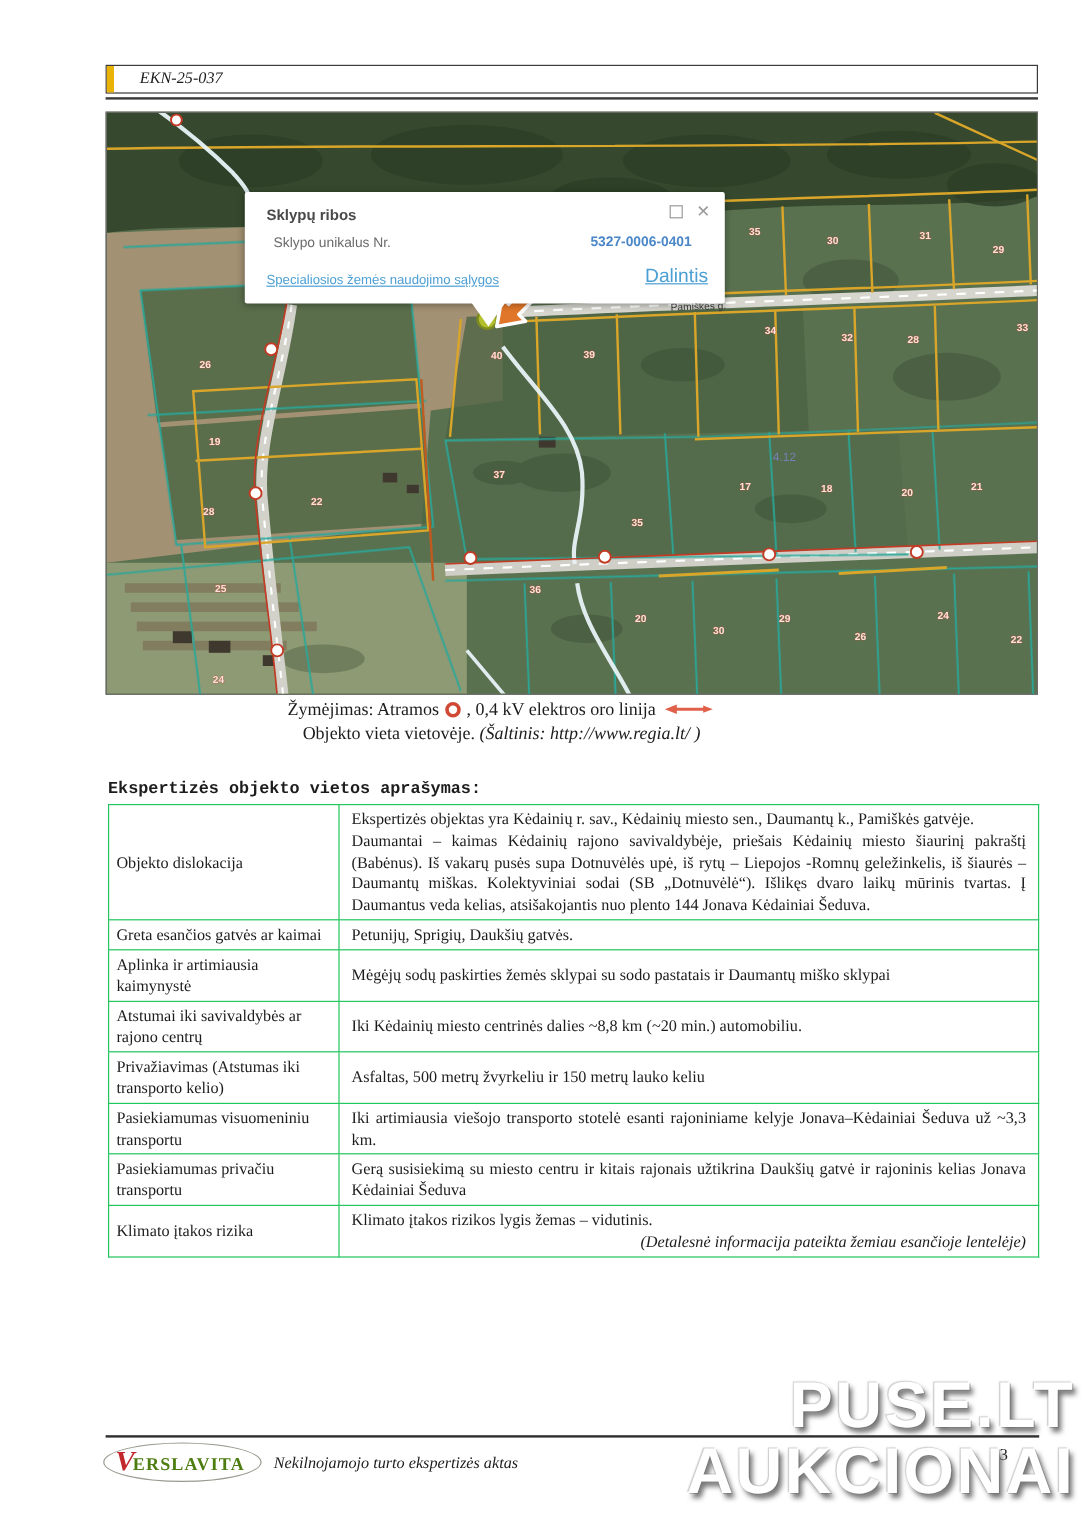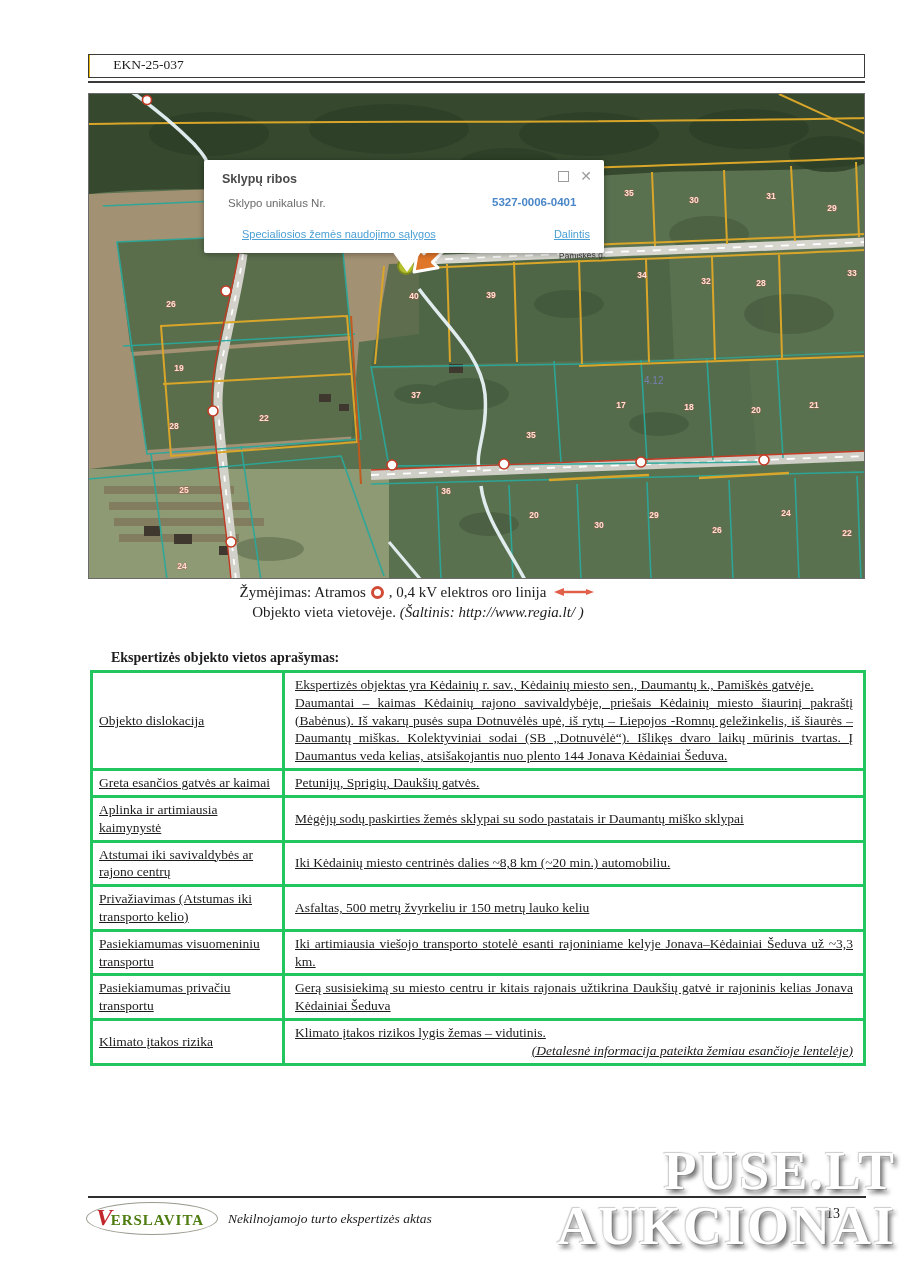--- a/index.html
+++ b/index.html
@@ -7,84 +7,84 @@
   body {
     width:906px; height:1280px; position:relative; overflow:hidden;
     font-family:"Liberation Serif", serif; color:#1c1c1c;
   }
   .abs { position:absolute; }
 
   
   .hdr { left:88px; top:54px; width:777px; height:24px;
          border:1px solid #3a3a3a; display:flex; align-items:stretch; font-size:13.5px; }
   .hdr-left  { flex:1; padding:2px 8px; }
-  .hdr-right { width:118px; border-left:1px solid #eab308; text-align:center; padding-top:2px; }
+  .hdr-right { width:118px; border-left:6px solid #eab308; text-align:center; padding-top:2px;font-style:italic; }
   .hdr-rule  { left:88px; top:81px; width:777px; height:2px; background:#3a3a3a; }
 
   
   .map-wrap { left:88px; top:93px; width:777px; height:486px;
               border:1px solid #6b6b6b; background:#5a7150; overflow:hidden; }
   .map-wrap svg { display:block; }
 
   
   .popup { position:absolute; left:115px; top:66px; width:400px; height:93px;
            background:#fff; border-radius:2px; box-shadow:0 1px 6px rgba(0,0,0,.35);
            font-family:"Liberation Sans", sans-serif; z-index:4;padding-left:44px; }
   .popup-title { position:absolute; left:18px; top:12px; font-size:12.5px; font-weight:bold; color:#4a4a4a; }
   .popup-icons { position:absolute; right:12px; top:9px; display:flex; gap:11px; align-items:center; }
   .icon-max { width:11px; height:11px; border:1.5px solid #9b9b9b; display:inline-block; }
   .icon-close { color:#9b9b9b; font-size:14px; line-height:1; cursor:default; }
   .popup-label { position:absolute; left:24px; top:37px; font-size:11.5px; color:#6b6b6b; }
   .popup-value { position:absolute; left:288px; top:36px; font-size:11.5px; font-weight:bold; color:#4a86c8; }
   .popup-link1 { position:absolute; left:18px; bottom:13px; font-size:11px;
-                 color:#4b9fd4; text-decoration:underline;margin-left:20px; }
-  .popup-link2 { position:absolute; right:14px; bottom:13px; font-size:11px;
+                 color:#4b9fd4; text-decoration:underline; }
+  .popup-link2 { position:absolute; right:14px; bottom:13px; font-size:16px;
                  color:#4b9fd4; text-decoration:underline; }
   .popup-tail { position:absolute; left:188px; bottom:-19px; width:0; height:0;
                 border-left:15px solid transparent; border-right:15px solid transparent;
                 border-top:21px solid #fff; }
 
   
   text.parcel-num { font-family:"Liberation Sans",sans-serif; font-size:8.5px; font-weight:bold;
                     fill:#ffe3da; stroke:#b5543f; stroke-width:.55; paint-order:stroke;
                     text-anchor:middle; }
   text.road-name  { font-family:"Liberation Sans",sans-serif; font-size:8.5px; fill:#3a3a3a; }
   text.area-num   { font-family:"Liberation Sans",sans-serif; font-size:10px; fill:#7b87cc; opacity:.8; }
 
   
   .caption { left:0; top:583px; width:836px; text-align:center; font-size:15px; line-height:1.3; }
   .legend-circle { display:inline-block; width:13px; height:13px; border:3px solid #d14a35;
                    border-radius:50%; vertical-align:-2px; margin:0 5px; }
   .legend-line { vertical-align:-1px; margin-left:6px; }
   .caption .src { font-style:italic; }
 
   
-  .section-h { left:111px; top:650px; font-size:14px; font-weight:bold; }
+  .section-h { left:90px; top:650px; font-size:14px; font-weight:bold;font-family:Liberation Mono, monospace; }
   table.desc { position:absolute; left:90px; top:670px; width:776px;
                border-collapse:collapse; font-size:13.5px; line-height:1.32; }
-  table.desc td { border:3px solid #22c55e; vertical-align:middle;text-decoration:underline; }
+  table.desc td { border:1px solid #22c55e; vertical-align:middle; }
   td.lbl { width:192px; padding:3px 6px; }
   td.val { padding:3px 10px; text-align:justify; }
   td.val p { margin:0; }
   td.val p.it { font-style:italic; text-align:right; }
 
   
   .footer-rule { left:88px; top:1196px; width:778px; height:2px; background:#2f2f2f; z-index:1; }
   .footer { left:86px; top:1202px; display:flex; align-items:center; gap:10px; z-index:3; }
   .logo { border:1.5px solid #9a9a8f; border-radius:50%; padding:2px 13px 3px 9px;
           display:inline-block; white-space:nowrap; background:#fff; }
   .logo-v    { color:#c1272d; font-size:23px; font-weight:bold; display:inline-block;
                transform:skewX(-10deg); margin-right:-2px; }
   .logo-rest { color:#4d7c0f; font-size:15px; font-weight:bold; letter-spacing:1px; }
   .footer-text { font-size:13.5px;font-style:italic; }
   .page-num { left:826px; top:1206px; font-size:14px; z-index:2; }
 
   
   .wm { right:10px; top:1144px; text-align:right; z-index:5;
-        font-family:Liberation Serif, serif; font-weight:bold;
+        font-family:Liberation Sans, sans-serif; font-weight:bold;
         font-size:54px; line-height:1.02; letter-spacing:2px; color:#ffffff;
         text-shadow:3px 4px 4px rgba(105,105,105,.9), -1px -1px 1px rgba(170,170,170,.6),
                     1px 1px 0 #bdbdbd; }
 </style>
 </head>
 <body>
 
 <div class="abs hdr">
   <div class="hdr-right">EKN-25-037</div>
 </div>

